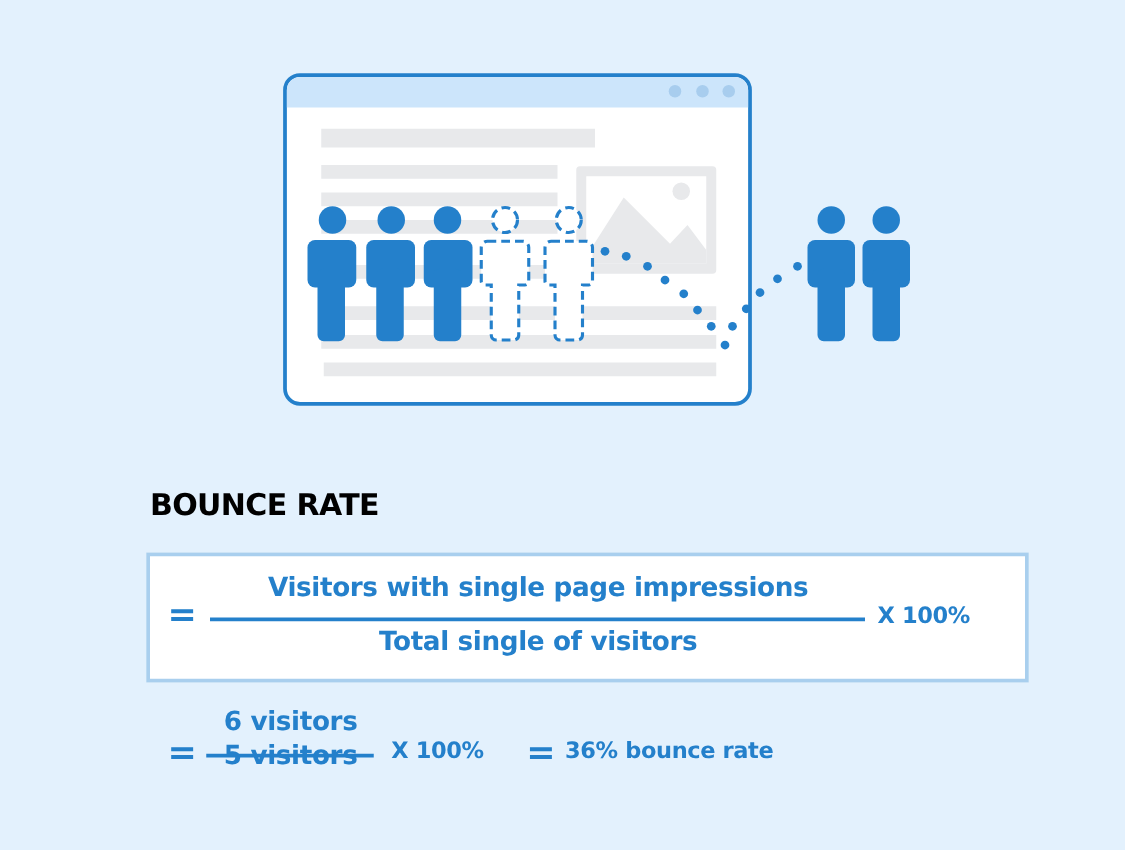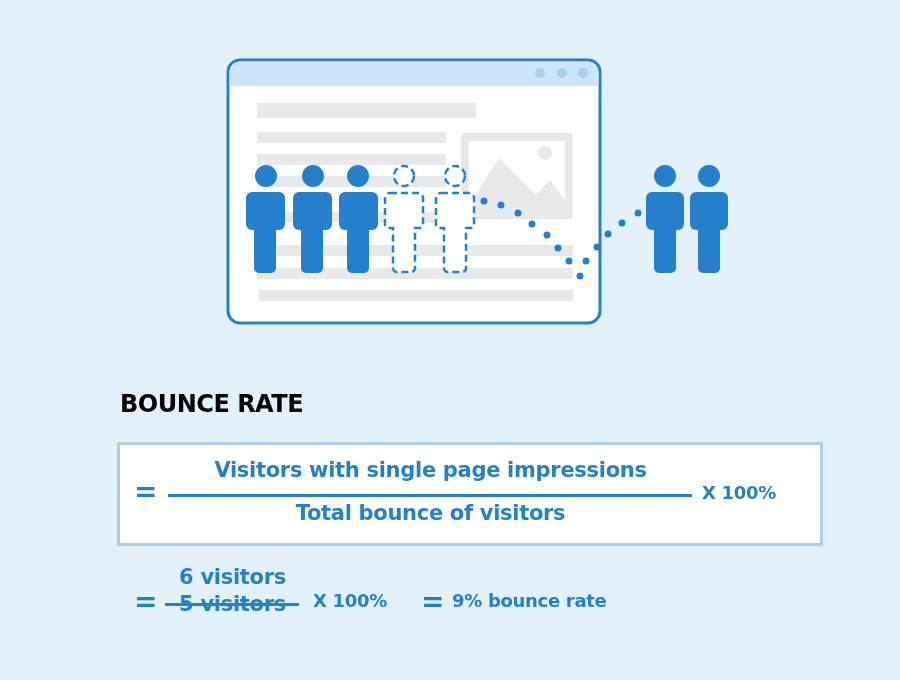--- a/index.html
+++ b/index.html
@@ -107,25 +107,25 @@
     <rect x="698" y="215" width="22" height="58" rx="5"></rect>
   </g>
 </svg>
 
 <div class="title">BOUNCE RATE</div>
 
 <div class="formula-box">
   <div class="eq" style="left:14px; top:30px;">=</div>
   <div class="ftext" style="left:48px; top:13px; width:525px;">Visitors with single page impressions</div>
   <div class="frac-line" style="left:48px; top:49px; width:524px;"></div>
-  <div class="ftext" style="left:48px; top:56px; width:525px;">Total bounce of visitors</div>
+  <div class="ftext" style="left:48px; top:56px; width:525px;">Total single of visitors</div>
   <div class="rtext" style="left:582px; top:37px;">X 100%</div>
 </div>
 
 <div>
   <div class="eq" style="left:134px; top:585px;">=</div>
   <div class="ftext" style="left:165px; top:565px; width:135px;">6 visitors</div>
   <div class="frac-line" style="left:165px; top:603px; width:134px;"></div>
   <div class="ftext" style="left:165px; top:592px; width:135px;">5 visitors</div>
   <div class="rtext" style="left:313px; top:590px;">X 100%</div>
   <div class="eq" style="left:421px; top:585px;">=</div>
-  <div class="rtext" style="left:452px; top:590px;">9% bounce rate</div>
+  <div class="rtext" style="left:452px; top:590px;">36% bounce rate</div>
 </div>
 
 </body></html>

